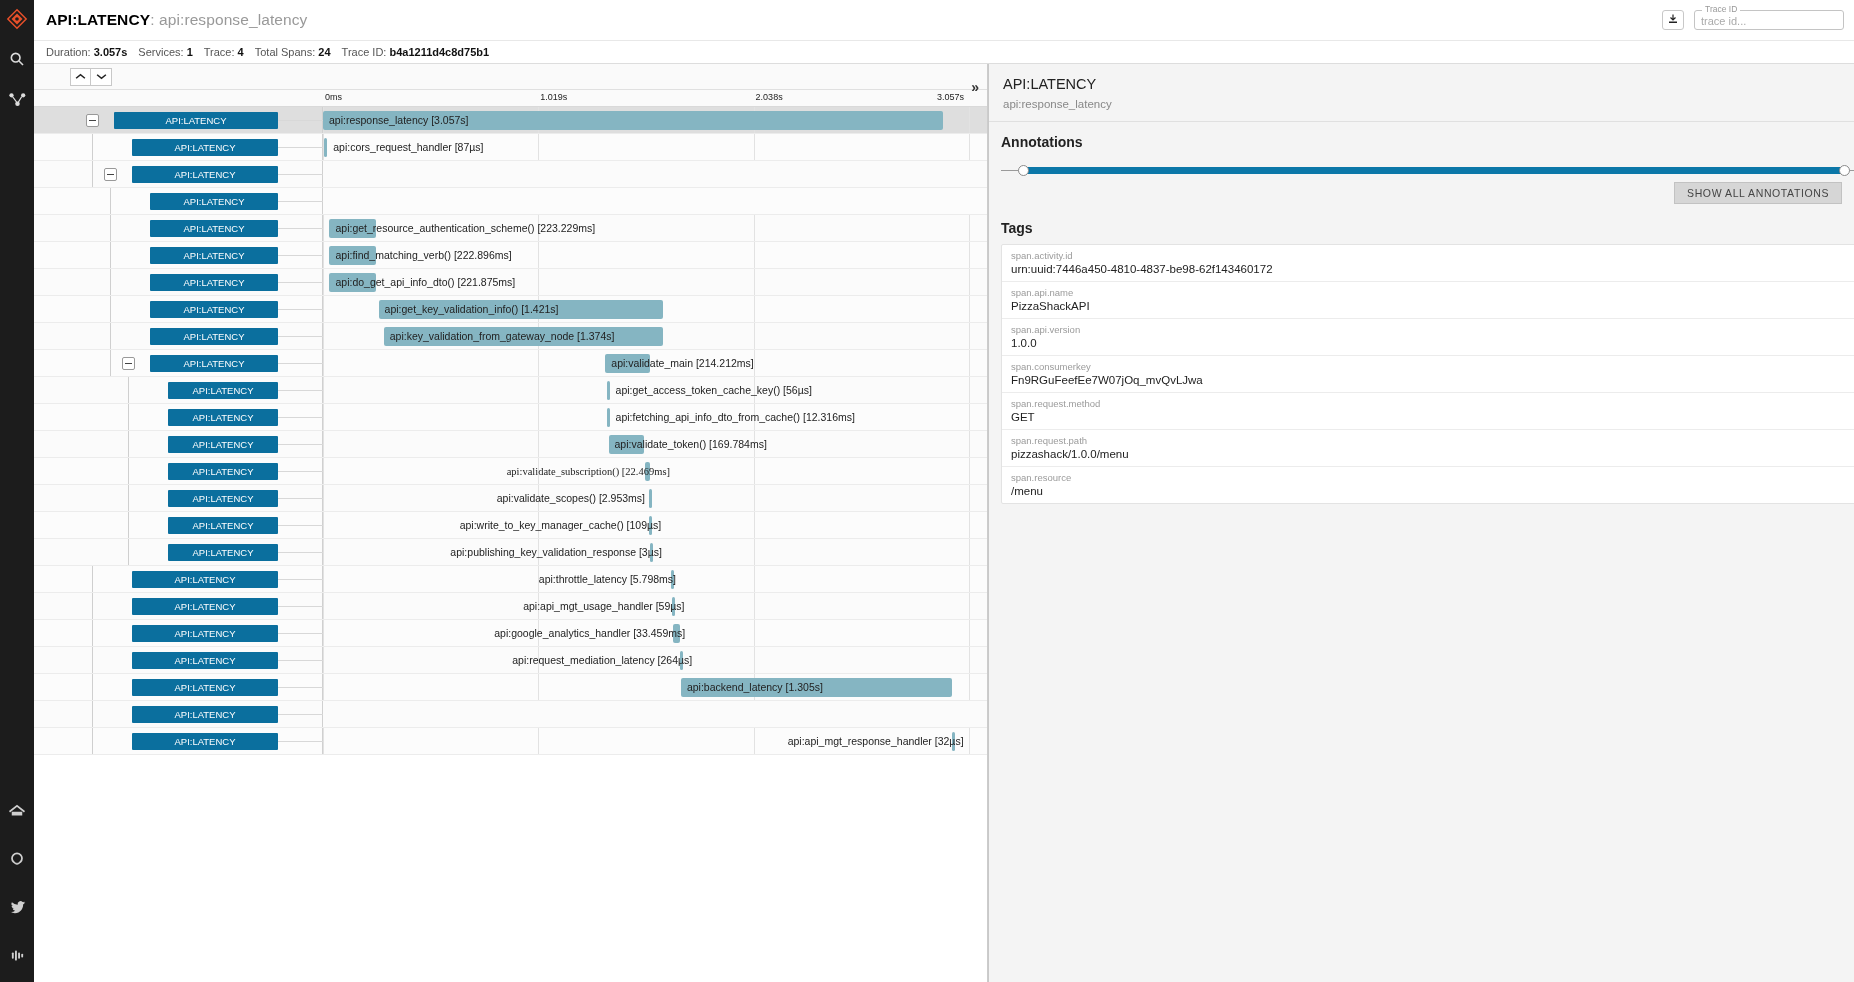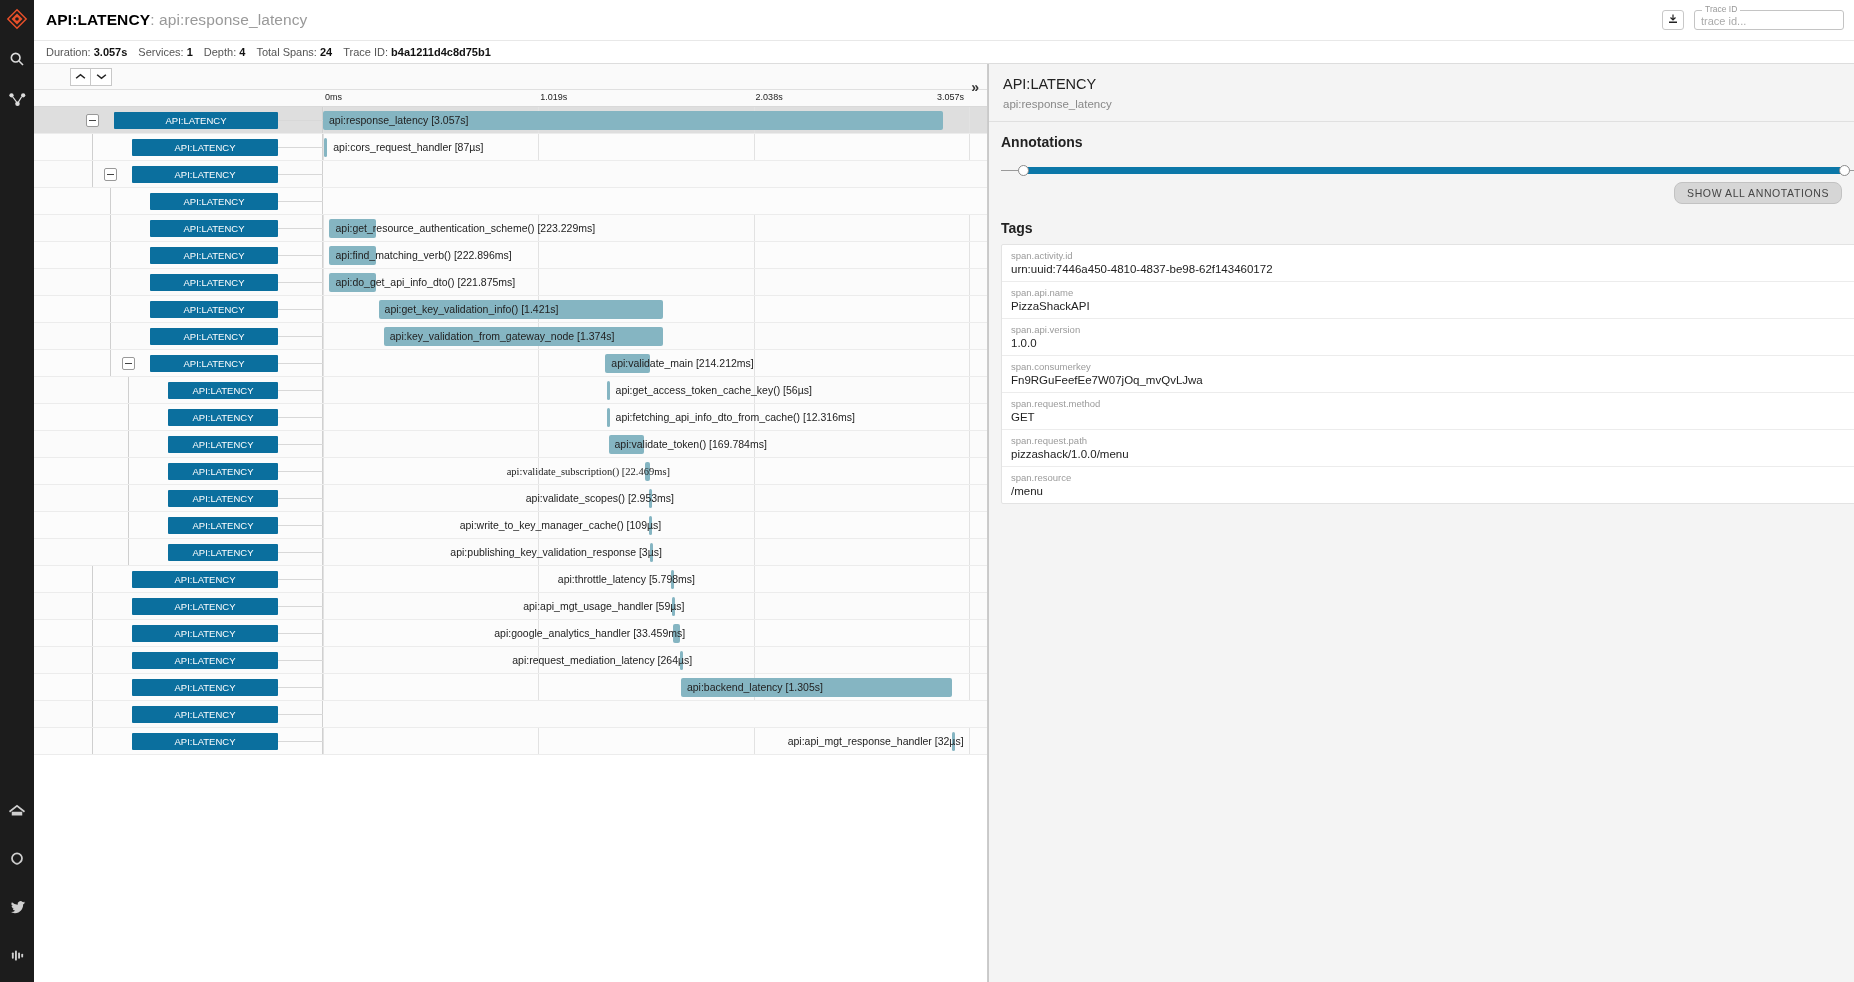--- a/index.html
+++ b/index.html
@@ -131,21 +131,21 @@
   .slider-wrap { position: relative; margin: 14px 12px 0 12px; height: 14px; }
   .slider-rail { position: absolute; top: 6px; left: 0; right: 0; height: 1px; background: #9a9a9a; }
   .slider-fill { position: absolute; top: 3px; height: 7px; background: #0b77a8; border-radius: 1px; }
   .slider-knob {
     position: absolute; top: 1px; width: 11px; height: 11px; border-radius: 50%;
     background: #fff; border: 1px solid #8a8a8a; cursor: pointer;
   }
 
   .show-all-btn {
     position: absolute; right: 12px; top: 182px; height: 22px; padding: 0 12px;
-    background: #d6d6d6; border: 1px solid #c2c2c2; border-radius: 8px;
+    background: #d6d6d6; border: 1px solid #c2c2c2; border-radius: 0;
     font-size: 10.5px; color: #444; letter-spacing: .6px;
     display: flex; align-items: center; cursor: pointer;
   }
 
   .tags-list { margin: 8px 12px 0 12px; border: 1px solid #e3e3e3; background: #fff; border-radius: 2px; }
   .tag-row { padding: 5px 9px 6px 9px; border-bottom: 1px solid #ececec; }
   .tag-row:last-child { border-bottom: 0; }
   .tag-key { font-size: 9.5px; color: #9b9b9b; display: block; margin-bottom: 2px; }
   .tag-val { font-size: 11.5px; color: #222; display: block; }
 </style>
@@ -225,21 +225,21 @@
           </span>
         </div>
         <div class="traceid-box">
           <span class="traceid-legend">Trace ID</span>
           <input class="traceid-input" type="text" placeholder="trace id..." style="">
         </div>
       </div>
       <div class="header-row2" id="meta-bar">
           <span class="meta-item"><span>Duration: </span><b>3.057s</b></span>
           <span class="meta-item"><span>Services: </span><b>1</b></span>
-          <span class="meta-item"><span>Depth: </span><b>4</b></span>
+          <span class="meta-item"><span>Trace: </span><b>4</b></span>
           <span class="meta-item"><span>Total Spans: </span><b>24</b></span>
           <span class="meta-item"><span>Trace ID: </span><b>b4a1211d4c8d75b1</b></span>
         </div>
     </div>
 
     <div class="main">
 
       <div class="trace-pane">
         <div class="tp-toolbar">
           <div class="collapse-group">
@@ -466,21 +466,21 @@
                 <div class="tree-line" style="left: 94px; top: 0px; bottom: 0px;"></div>
                 <div class="svc-pill" style="left: 134px; width: 110px;">API:LATENCY</div>
                 <div class="pill-rule" style="left: 244px; width: 45px;"></div>
               </div>
               <div class="row-right">
                 <div class="vgrid" style="left: 0px;"></div>
                 <div class="vgrid" style="left: 215.312px;"></div>
                 <div class="vgrid" style="left: 430.624px;"></div>
                 <div class="vgrid" style="left: 646px;"></div>
                 <div class="bar" style="left: 325.584px; width: 3px;"></div>
-                <div class="bar-lbl" style="right: 313px;">api:validate_scopes() [2.953ms]</div>
+                <div class="bar-lbl" style="right: 342px;">api:validate_scopes() [2.953ms]</div>
               </div>
             </div>
             <div class="row">
               <div class="row-left">
                 <div class="tree-line" style="left: 94px; top: 0px; bottom: 0px;"></div>
                 <div class="svc-pill" style="left: 134px; width: 110px;">API:LATENCY</div>
                 <div class="pill-rule" style="left: 244px; width: 45px;"></div>
               </div>
               <div class="row-right">
                 <div class="vgrid" style="left: 0px;"></div>
@@ -511,21 +511,21 @@
                 <div class="tree-line" style="left: 58px; top: 0px; bottom: 0px;"></div>
                 <div class="svc-pill" style="left: 98px; width: 146px;">API:LATENCY</div>
                 <div class="pill-rule" style="left: 244px; width: 45px;"></div>
               </div>
               <div class="row-right">
                 <div class="vgrid" style="left: 0px;"></div>
                 <div class="vgrid" style="left: 215.312px;"></div>
                 <div class="vgrid" style="left: 430.624px;"></div>
                 <div class="vgrid" style="left: 646px;"></div>
                 <div class="bar" style="left: 348.194px; width: 3px;"></div>
-                <div class="bar-lbl" style="right: 292px;">api:throttle_latency [5.798ms]</div>
+                <div class="bar-lbl" style="right: 311px;">api:throttle_latency [5.798ms]</div>
               </div>
             </div>
             <div class="row">
               <div class="row-left">
                 <div class="tree-line" style="left: 58px; top: 0px; bottom: 0px;"></div>
                 <div class="svc-pill" style="left: 98px; width: 146px;">API:LATENCY</div>
                 <div class="pill-rule" style="left: 244px; width: 45px;"></div>
               </div>
               <div class="row-right">
                 <div class="vgrid" style="left: 0px;"></div>

